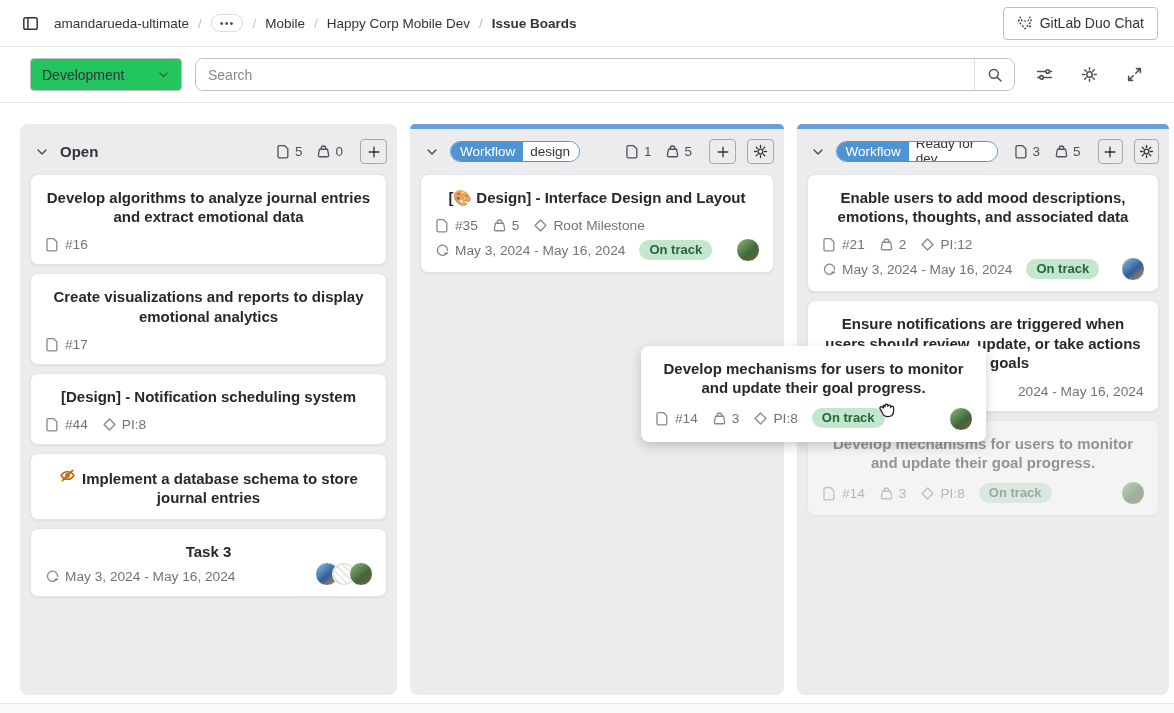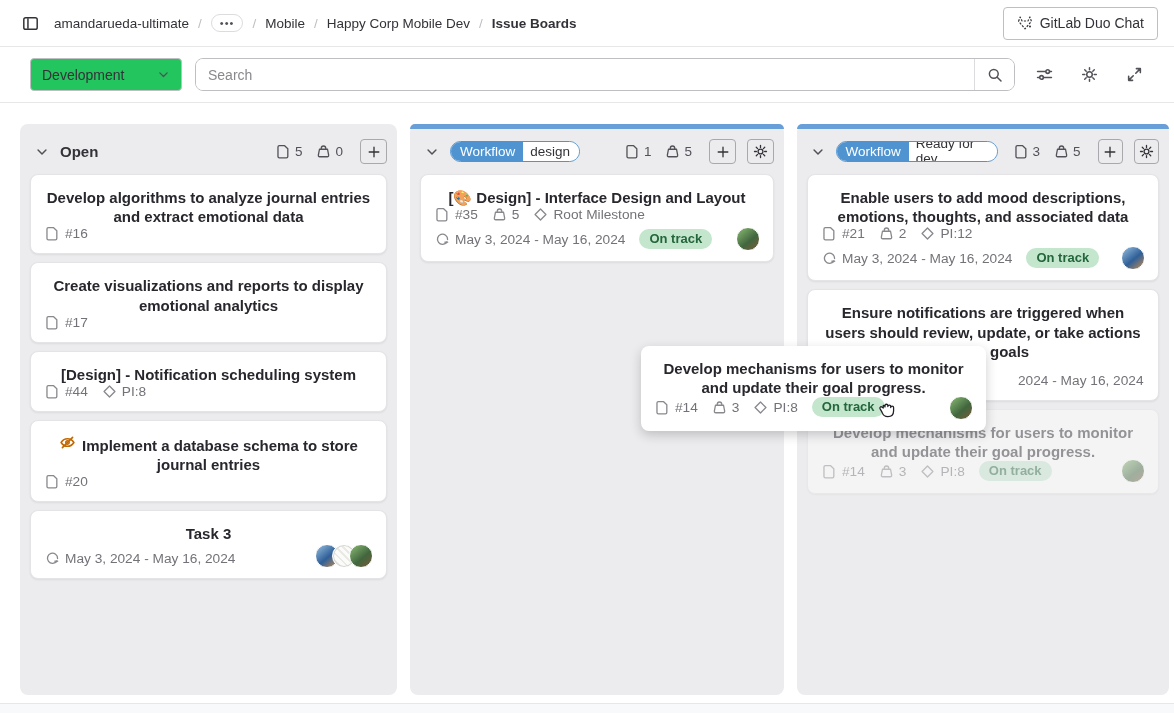--- a/index.html
+++ b/index.html
@@ -39,21 +39,21 @@
   .scoped .scope { color:#fff; padding:0 8px 1px 9px; height:100%; display:flex; align-items:center; }
   .scoped .val { background:#fff; color:#333238; padding:0 9px 1px 7px; height:100%; display:flex; align-items:center; }
   .col-spacer { flex:1; }
   .cnt { display:flex; align-items:center; gap:4px; font-size:13.5px; color:#535158; margin-right:6px; }
   .hdr-btn { width:27px; height:25px; border:1px solid #a9a8ad; border-radius:4px; background:transparent; color:#333238; display:flex; align-items:center; justify-content:center; cursor:pointer; margin-left:3px; }
   .col-body { padding:2px 10px 10px; overflow:hidden; flex:1; }
 
   .card { position:relative; background:#fff; border:1px solid #e4e4e7; border-radius:8px; box-shadow:0 1px 2px rgba(31,30,36,.08); padding:13px 14px 12px; margin-bottom:8px; cursor:pointer; }
   .card-title { font-size:15px; font-weight:700; color:#28272d; line-height:1.28;text-align:center; }
   .card-title .conf { color:#c26700; margin-right:6px; }
-  .meta { display:flex; align-items:center; gap:6px; font-size:13.7px; color:#737278; }
+  .meta { display:flex; align-items:center; gap:6px; margin-top:11px; font-size:13.7px; color:#737278; }
   .meta .m-item { display:flex; align-items:center; gap:5px; margin-right:8px; }
   .meta .icn { color:#89888d; }
   .badge-ontrack { border-radius:10px; padding:2px 10px 3px; font-size:13px; font-weight:700;text-align:right; }
   .avatars { position:absolute; right:13px; bottom:10px; display:flex; }
   .avatar { width:24px; height:24px; border-radius:50%; border:1px solid #fff; margin-left:-7px; flex:none; }
   .av-blue   { background:linear-gradient(140deg,#8fb8d9 5%,#2f5f98 55%,#c98d4e 100%); }
   .av-sketch { background:repeating-linear-gradient(45deg,#e9e9e6 0 2px,#fbfbfa 2px 5px); box-shadow:inset 0 0 0 1px #d6d6d2; }
   .av-green  { background:linear-gradient(140deg,#7fae6b 10%,#41663e 58%,#7a5b3a 100%); }
   .frag-goals { font-size:15px; font-weight:700; color:#28272d; line-height:1.28; margin-left:168px; }
   .frag-dates { margin-top:12px; font-size:13.7px; color:#737278; margin-left:196px; }
@@ -224,30 +224,20 @@
           </div>
         </div>
         <div class="card">
           <div class="card-title"><span class="conf icn" style="color:#c26700">
               <svg width="17" height="17" viewBox="0 0 16 16" fill="none" stroke="currentColor" stroke-width="1.5" stroke-linecap="round">
                 <path d="M2 8s2.2-3.6 6-3.6S14 8 14 8s-2.2 3.6-6 3.6S2 8 2 8z" stroke-linejoin="round"></path>
                 <circle cx="8" cy="8" r="1.6"></circle>
                 <line x1="3.2" y1="12.8" x2="12.8" y2="3.2"></line>
               </svg>
             </span>Implement a database schema to store journal entries</div>
-          <div class="meta">
-            <span class="m-item">
-              <span class="icn">
-                <svg width="15" height="15" viewBox="0 0 16 16">
-                  <path d="M3.6 1.8h5.6L12.6 5v8.2c0 .8-.7 1.5-1.5 1.5H3.6c-.8 0-1.5-.7-1.5-1.5V3.3c0-.8.7-1.5 1.5-1.5z" fill="none" stroke="currentColor" stroke-width="1.4" stroke-linejoin="round"></path>
-                </svg>
-              </span>
-              <span>#20</span>
-            </span>
-          </div>
         </div>
         <div class="card">
           <div class="card-title">Task 3</div>
           <div class="meta" style="margin-top:7px">
             <span class="m-item">
               <span class="icn">
                 <svg width="15" height="15" viewBox="0 0 16 16" fill="none" stroke="currentColor" stroke-width="1.4" stroke-linecap="round">
                   <path d="M12.6 10.6A5.4 5.4 0 1 1 13.4 8"></path>
                   <path d="M10.5 10.8h3v0" stroke-linejoin="round"></path>
                   <path d="M13.4 10.7l-2.6.1 1.9 1.8z" fill="currentColor" stroke="none"></path>

